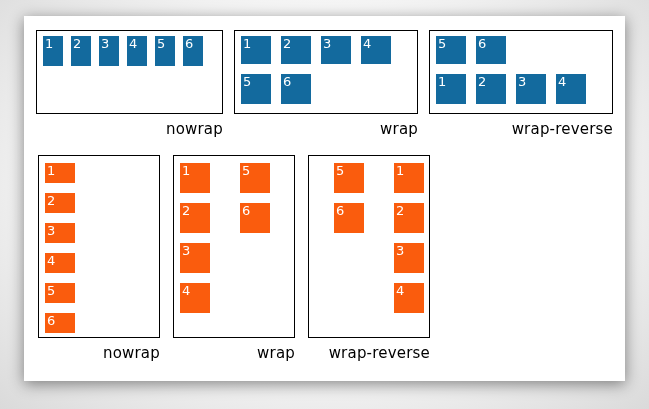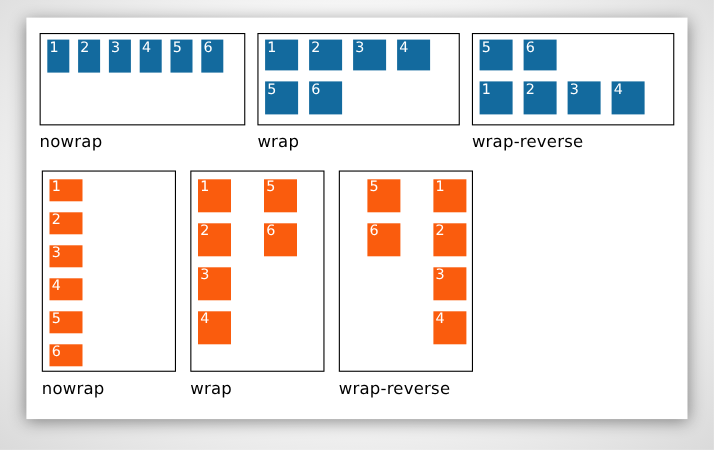--- a/index.html
+++ b/index.html
@@ -12,21 +12,21 @@
   .card {
     position:absolute; left:24px; top:16px; width:601px; height:365px;
     background:var(--card-bg,#fff); box-sizing:border-box;
     padding:14px 12px 0 12px;
     box-shadow:0 3px 14px rgba(0,0,0,0.45);
   }
   .demo-row { display:flex; gap:11px; }
   .demo-row.bottom { margin-top:13px; margin-left:2px; gap:13px; }
   .demo { display:flex; flex-direction:column; }
   .caption {
-    text-align:left; font-size:15px; color:#000;
+    text-align:right; font-size:15px; color:#000;
     padding-top:6px; height:22px; letter-spacing:0.2px;
   }
   .panel {
     border:1px solid var(--panel-border,#000); background:#fff; box-sizing:border-box;
   }
   
   .row-panel { height:84px; padding:5px 6px; }
   .panel-a { width:187px; }
   .panel-b, .panel-c { width:184px; }
   .row-line { display:flex; }

